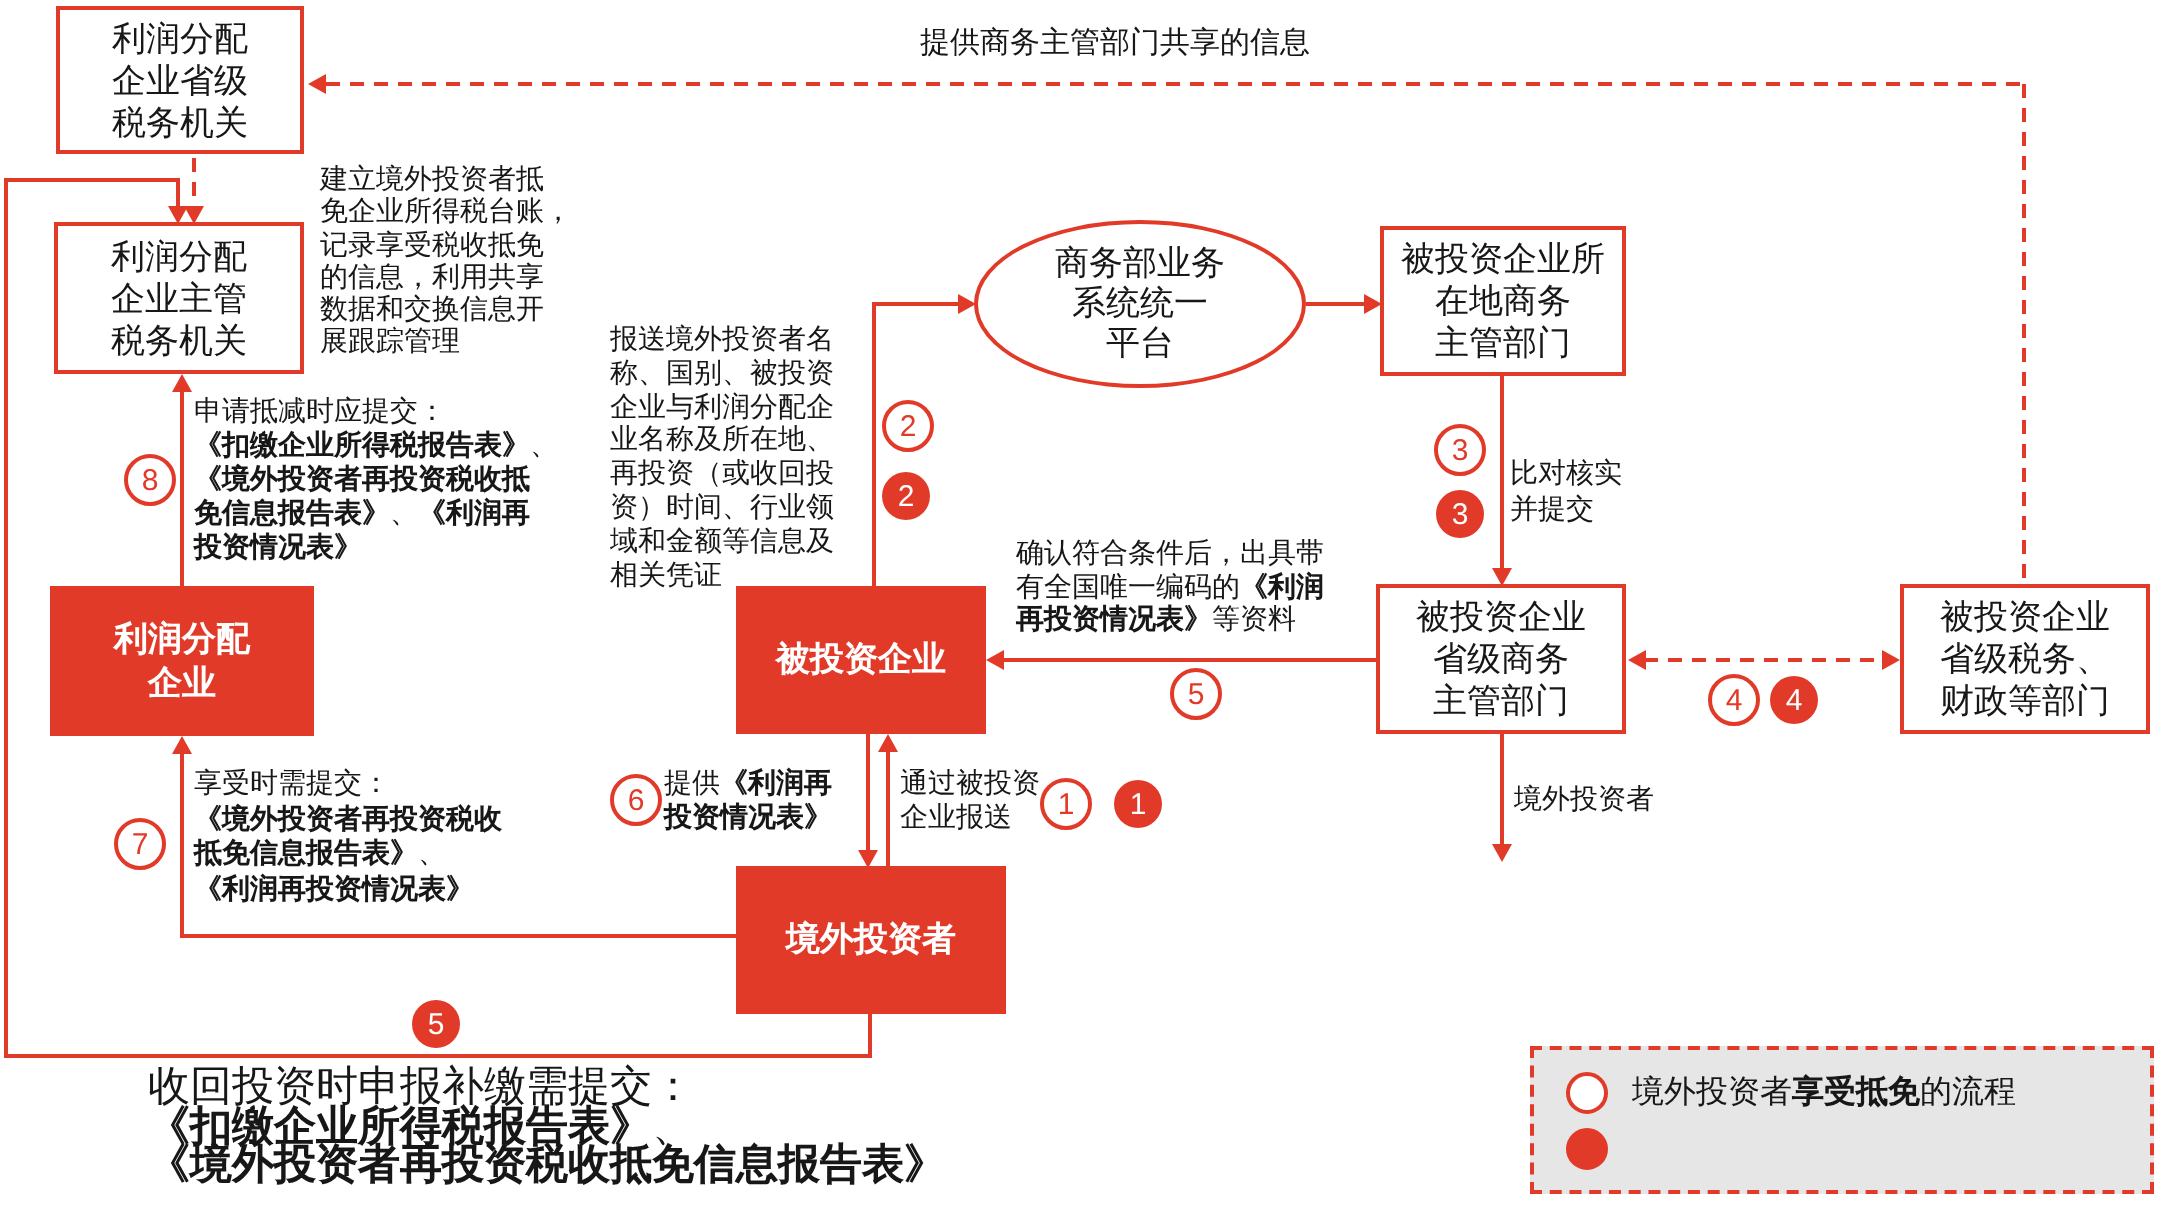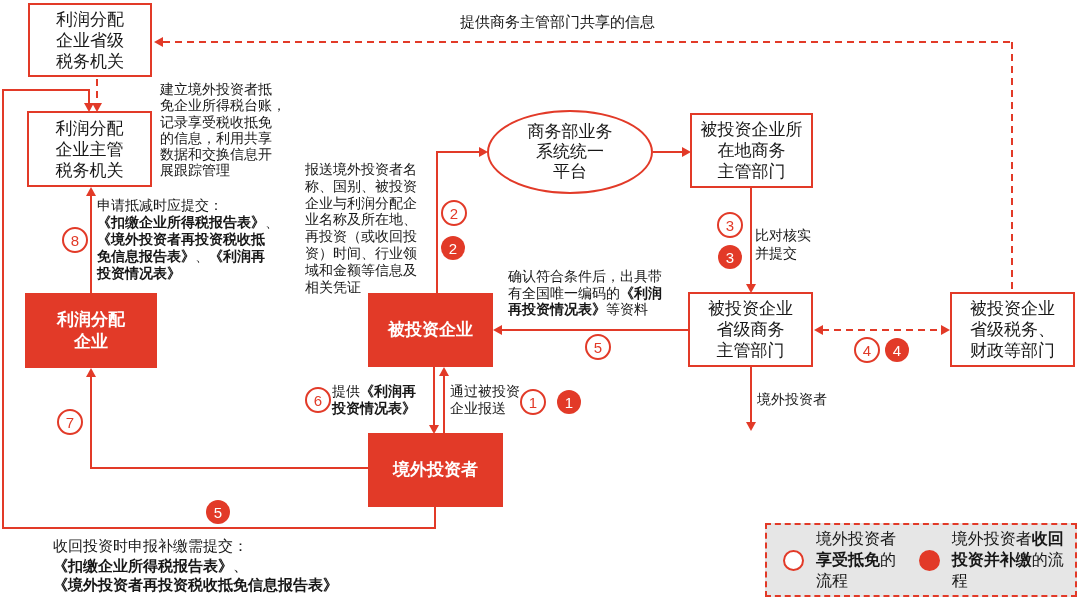--- a/index.html
+++ b/index.html
@@ -34,21 +34,21 @@
 
   
   .badge { position:absolute; border-radius:50%; display:flex; align-items:center; justify-content:center;
            font-size:15px; box-sizing:content-box; }
   .badge.whitec { width:22px; height:22px; border:2.2px solid var(--red); background:#fff; color:var(--red); }
   .badge.redc   { width:24px; height:24px; background:var(--red); color:#fff; }
 
   
   .legend { position:absolute; left:765px; top:523px; width:312px; height:74px; box-sizing:border-box;
             background:var(--legend-bg); border:2px dashed var(--red);
-            display:flex; flex-direction:row; justify-content:center; gap:7px; padding-left:16px; }
+            display:flex; flex-direction:column; justify-content:center; gap:7px; padding-left:16px; }
   .legend-item { display:flex; align-items:center; gap:12px; font-size:16px; }
   .legend-dot { width:21px; height:21px; border-radius:50%; flex:none; box-sizing:border-box; }
   .legend-dot.white { background:#fff; border:2.2px solid var(--red); }
   .legend-dot.red   { background:var(--red); border:2.2px solid var(--red); }
   .bd { font-weight:bold; }
 </style>
 </head>
 <body>
 
 <div class="canvas">
@@ -147,28 +147,32 @@
 有全国唯一编码的<b>《利润
 再投资情况表》</b>等资料</div>
   <div class="ann" style="left:305px;top:161px;line-height:16.8px;">报送境外投资者名
 称、国别、被投资
 企业与利润分配企
 业名称及所在地、
 再投资（或收回投
 资）时间、行业领
 域和金额等信息及
 相关凭证</div>
-  <div class="ann" style="left:755px;top:227px;line-height:18px;font-family:Liberation Serif, serif;">比对核实
+  <div class="ann" style="left:755px;top:227px;line-height:18px;">比对核实
 并提交</div>
   <div class="ann" style="left:757px;top:391px;">境外投资者</div>
   <div class="ann" style="left:332px;top:383px;">提供<b>《利润再
 投资情况表》</b></div>
   <div class="ann" style="left:450px;top:383px;">通过被投资
 企业报送</div>
-  <div class="ann" style="left:53px;top:536px;font-size:15px;line-height:19.5px;">收回投资时申报补缴需提交：
+  <div class="ann" style="left:97px;top:383px;line-height:17.5px;">享受时需提交：
+<b>《境外投资者再投资税收
+抵免信息报告表》</b>、
+<b>《利润再投资情况表》</b></div>
+  <div class="ann" style="left:74px;top:536px;font-size:21px;line-height:19.5px;font-family:Liberation Mono, monospace;">收回投资时申报补缴需提交：
 <b>《扣缴企业所得税报告表》</b>、
 <b>《境外投资者再投资税收抵免信息报告表》</b></div>
 
   <div class="badge whitec" style="left:520px;top:389px;">1</div>
   <div class="badge redc" style="left:557px;top:390px;">1</div>
   <div class="badge whitec" style="left:441px;top:200px;">2</div>
   <div class="badge redc" style="left:441px;top:236px;">2</div>
   <div class="badge whitec" style="left:717px;top:212px;">3</div>
   <div class="badge redc" style="left:718px;top:245px;">3</div>
   <div class="badge whitec" style="left:854px;top:337px;">4</div>
@@ -179,17 +183,16 @@
   <div class="badge whitec" style="left:57px; top:409px;">7</div>
   <div class="badge whitec" style="left:62px; top:227px;">8</div>
 
   <div class="legend">
     <div class="legend-item">
       <span class="legend-dot white"></span>
       <span><span>境外投资者</span><span class="bd">享受抵免</span><span>的流程</span></span>
     </div>
     <div class="legend-item">
       <span class="legend-dot red"></span>
-      <span><span>境外投资者</span><span class="bd">收回投资并补缴</span><span>的流程</span></span>
     </div>
   </div>
 
 </div>
 
 </body></html>

